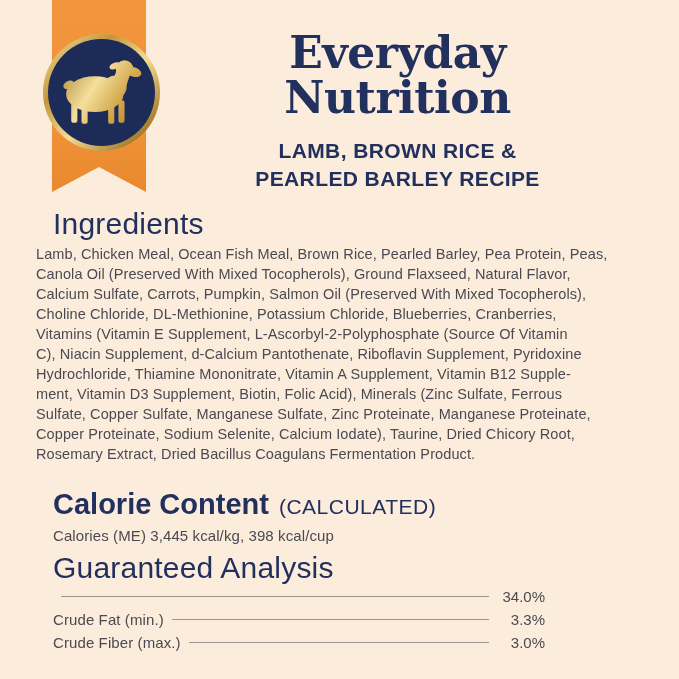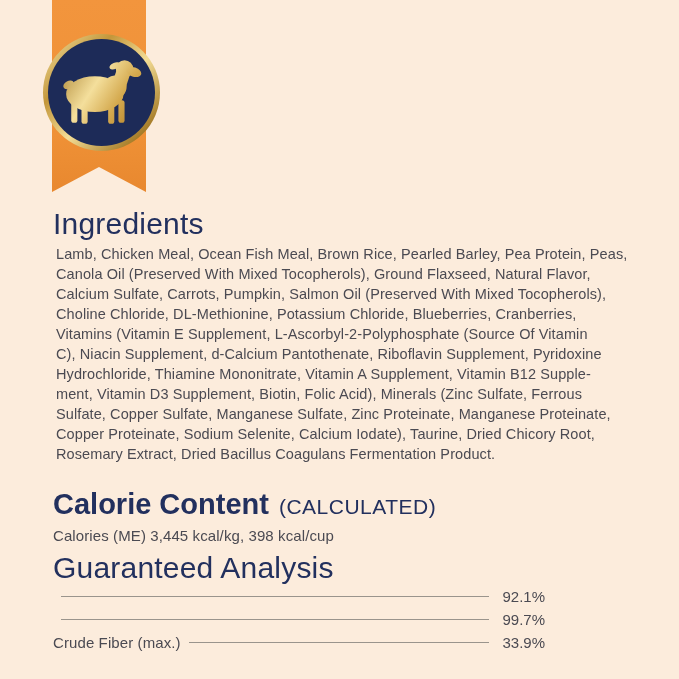--- a/index.html
+++ b/index.html
@@ -71,21 +71,21 @@
     left: 53px;
     font-size: 30px;
     font-weight: normal;
     color: #22305e;
     letter-spacing: 0.2px;
     white-space: nowrap;
   }
   .ingredients-heading { top: 207px; }
   .ingredients-text {
     position: absolute;
-    left: 56px; top: 244px;
+    left: 36px; top: 244px;
     width: 605px;
     font-size: 14.5px;
     line-height: 20px;
     color: #4b4a52;
     white-space: pre-line;
     letter-spacing: 0.1px;
   }
   .calorie-heading-row {
     position: absolute;
     left: 53px; top: 488px;
@@ -174,20 +174,30 @@
             <polygon points="45,36 55,8 67,15 58,42"></polygon>
             <circle cx="61" cy="11.5" r="8.5"></circle>
             <ellipse cx="70" cy="14.5" rx="7.5" ry="4.6" transform="rotate(18 70 14.5)"></ellipse>
             <ellipse cx="51.5" cy="8.5" rx="5.5" ry="3" transform="rotate(-22 51.5 8.5)"></ellipse>
           </g>
         </svg>
       </span>
     </div>
   </div>
 
+  <div class="header-block">
+    <div class="title">
+      <div>Everyday</div>
+      <div>Nutrition</div>
+    </div>
+    <div class="subtitle">
+      <div>LAMB, BROWN RICE &amp;</div>
+      <div>PEARLED BARLEY RECIPE</div>
+    </div>
+  </div>
 
   <div class="section-heading ingredients-heading">Ingredients</div>
   <div class="ingredients-text">Lamb, Chicken Meal, Ocean Fish Meal, Brown Rice, Pearled Barley, Pea Protein, Peas,
 Canola Oil (Preserved With Mixed Tocopherols), Ground Flaxseed, Natural Flavor,
 Calcium Sulfate, Carrots, Pumpkin, Salmon Oil (Preserved With Mixed Tocopherols),
 Choline Chloride, DL-Methionine, Potassium Chloride, Blueberries, Cranberries,
 Vitamins (Vitamin E Supplement, L-Ascorbyl-2-Polyphosphate (Source Of Vitamin
 C), Niacin Supplement, d-Calcium Pantothenate, Riboflavin Supplement, Pyridoxine
 Hydrochloride, Thiamine Mononitrate, Vitamin A Supplement, Vitamin B12 Supple-
 ment, Vitamin D3 Supplement, Biotin, Folic Acid), Minerals (Zinc Sulfate, Ferrous
@@ -198,26 +208,27 @@
   <div class="calorie-heading-row">
     <span class="calorie-heading-main">Calorie Content</span>
     <span class="calorie-heading-qualifier">(CALCULATED)</span>
   </div>
   <div class="calorie-details">Calories (ME) 3,445 kcal/kg, 398 kcal/cup</div>
 
   <div class="section-heading ga-heading">Guaranteed Analysis</div>
   <div class="ga-table">
     <div class="ga-row">
       <span class="ga-leader"></span>
-      <span class="ga-value">92.1%</span>
+      <span class="ga-value">34.0%</span>
     </div>
     <div class="ga-row">
+      <span class="ga-label">Crude Fat (min.)</span>
       <span class="ga-leader"></span>
-      <span class="ga-value">99.7%</span>
+      <span class="ga-value">3.3%</span>
     </div>
     <div class="ga-row">
       <span class="ga-label">Crude Fiber (max.)</span>
       <span class="ga-leader"></span>
-      <span class="ga-value">33.9%</span>
+      <span class="ga-value">3.0%</span>
     </div>
   </div>
 
 </div>
 
 </body></html>

